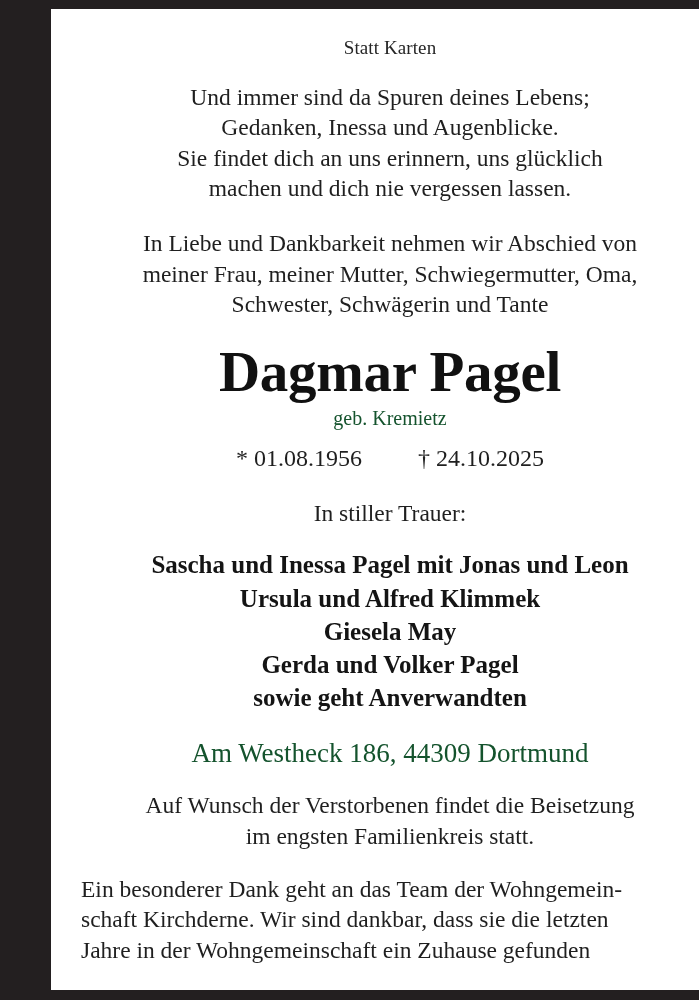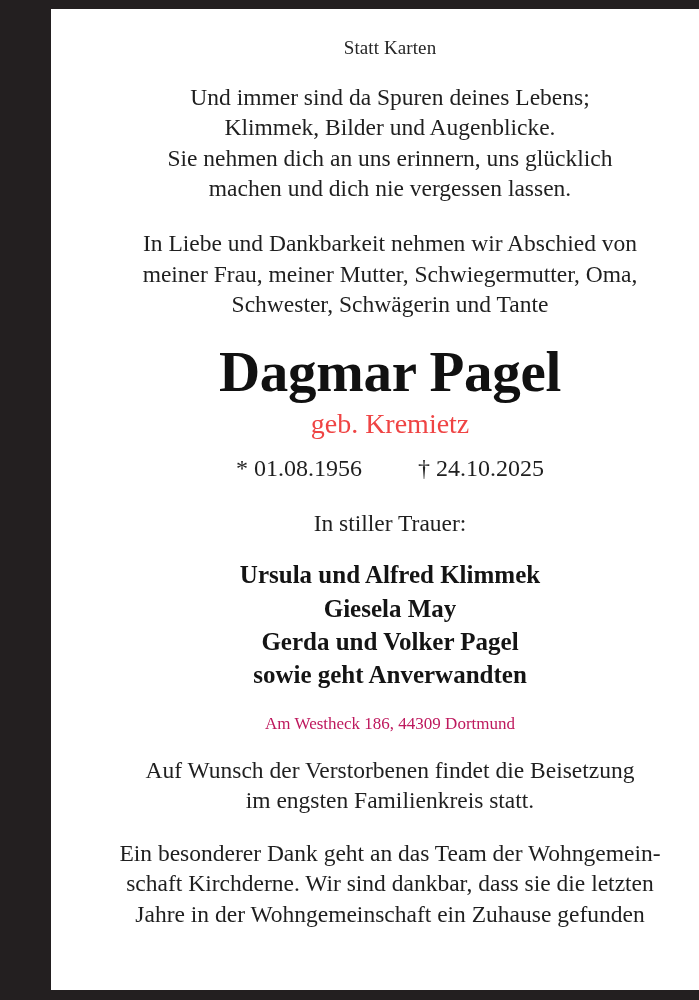--- a/index.html
+++ b/index.html
@@ -62,24 +62,24 @@
   .deceased-name {
     font-size: 57px;
     font-weight: 700;
     line-height: 1.06;
     letter-spacing: -0.3px;
     margin: 22px 0 4px 0;
     color: #111111;
   }
 
   .maiden-name {
-    font-size: 28px;
+    font-size: 20px;
     line-height: 1.25;
     margin: 0 0 12px 0;
-    color: #ef4444;
+    color: #14532d;
   }
 
   .dates {
     font-size: 24px;
     line-height: 1.25;
     margin: 0 0 26px 0;
     color: #1f1f1f;
     display: flex;
     justify-content: center;
     align-items: flex-start;
@@ -104,54 +104,54 @@
     font-weight: 700;
     line-height: 1.33;
     margin: 0 0 22px 0;
     color: #141414;
   }
   .mourners .mourner-line {
     white-space: nowrap;
   }
 
   .address {
-    font-size: 17px;
+    font-size: 27px;
     line-height: 1.25;
     margin: 0 0 20px 0;
-    color: #be185d;
+    color: #14532d;
   }
 
   .funeral-note {
     font-size: 23.5px;
     line-height: 1.30;
     margin: 0 0 22px 0;
     color: #1f1f1f;
   }
 
   .thanks {
     font-size: 23.5px;
     line-height: 1.30;
     margin: 0;
     color: #1f1f1f;
-    text-align: center;
+    text-align: left;
     font-family: Liberation Serif, serif;
   }
 </style>
 </head>
 <body>
 
 <div class="notice-frame">
   <div class="notice-card">
 
     <div class="statt-karten">Statt Karten</div>
 
     <div class="verse">
       <div>Und immer sind da Spuren deines Lebens;</div>
-      <div>Klimmek, Bilder und Augenblicke.</div>
-      <div>Sie nehmen dich an uns erinnern, uns glücklich</div>
+      <div>Gedanken, Inessa und Augenblicke.</div>
+      <div>Sie findet dich an uns erinnern, uns glücklich</div>
       <div>machen und dich nie vergessen lassen.</div>
     </div>
 
     <div class="intro">
       <div>In Liebe und Dankbarkeit nehmen wir Abschied von</div>
       <div>meiner Frau, meiner Mutter, Schwiegermutter, Oma,</div>
       <div>Schwester, Schwägerin und Tante</div>
     </div>
 
     <h1 class="deceased-name">Dagmar Pagel</h1>
@@ -163,20 +163,21 @@
         <span class="symbol">*</span><span>01.08.1956</span>
       </span>
       <span class="date-item">
         <span class="symbol">†</span><span>24.10.2025</span>
       </span>
     </div>
 
     <div class="mourning-label">In stiller Trauer:</div>
 
     <div class="mourners">
+      <div class="mourner-line">Sascha und Inessa Pagel mit Jonas und Leon</div>
       <div class="mourner-line">Ursula und Alfred Klimmek</div>
       <div class="mourner-line">Giesela May</div>
       <div class="mourner-line">Gerda und Volker Pagel</div>
       <div class="mourner-line">sowie geht Anverwandten</div>
     </div>
 
     <div class="address">Am Westheck 186, 44309 Dortmund</div>
 
     <div class="funeral-note">
       <div>Auf Wunsch der Verstorbenen findet die Beisetzung</div>

